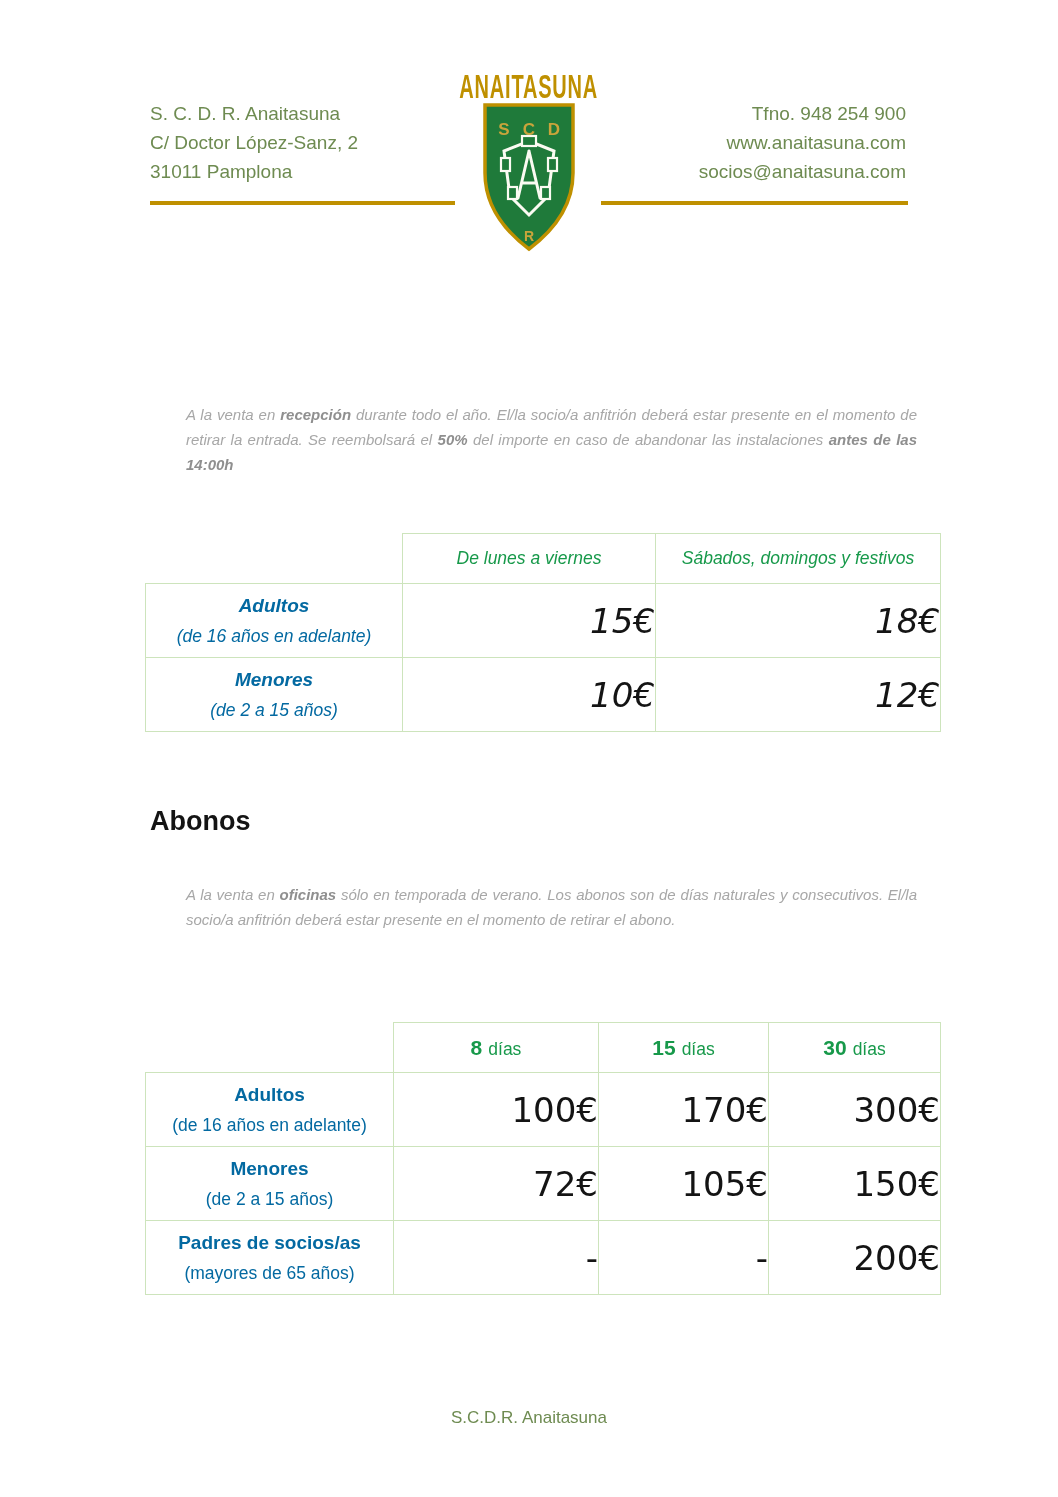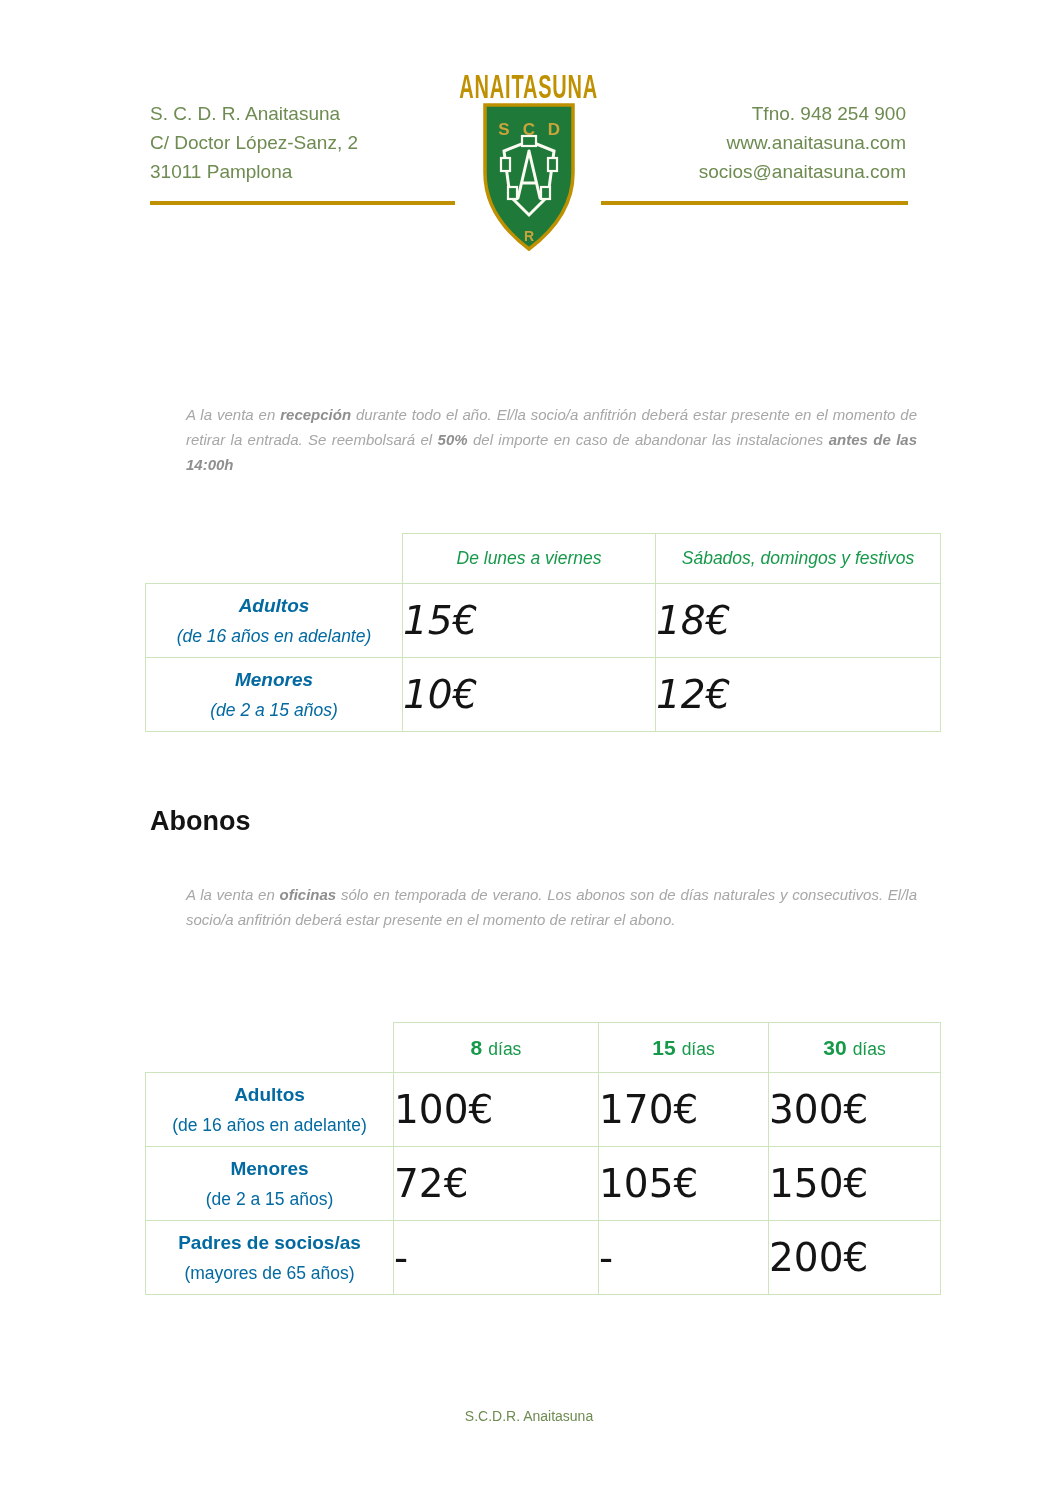--- a/index.html
+++ b/index.html
@@ -60,28 +60,28 @@
   .colhead {
     color:#17994a; font-weight:normal; font-size:17.5px;
     text-align:center; vertical-align:middle;
   }
   .colhead .num { font-weight:bold; font-size:21px; }
   .colhead .unit { margin-left:6px; }
   .rowlabel { text-align:center; vertical-align:middle; color:#0369a1; }
   .rowlabel .lbl { display:block; font-weight:bold; font-size:19px; line-height:30px; }
   .rowlabel .sub { display:block; font-size:17.5px; line-height:30px; }
   .price {
-    text-align:left; vertical-align:middle;
-    font-size:39px; color:#141414; font-family:"DejaVu Sans", sans-serif;
+    text-align:right; vertical-align:middle;
+    font-size:34px; color:#141414; font-family:"DejaVu Sans", sans-serif;
   }
 
   
   .footer {
     position:absolute; left:0; right:0; top:1408px; text-align:center;
-    color:#6e8b51; font-size:14px;
+    color:#6e8b51; font-size:17px;
   }
 </style>
 </head>
 <body>
 
 <div class="page">
 
   <div class="addr">
     <div>S. C. D. R. Anaitasuna</div>
     <div>C/ Doctor López-Sanz, 2</div>

